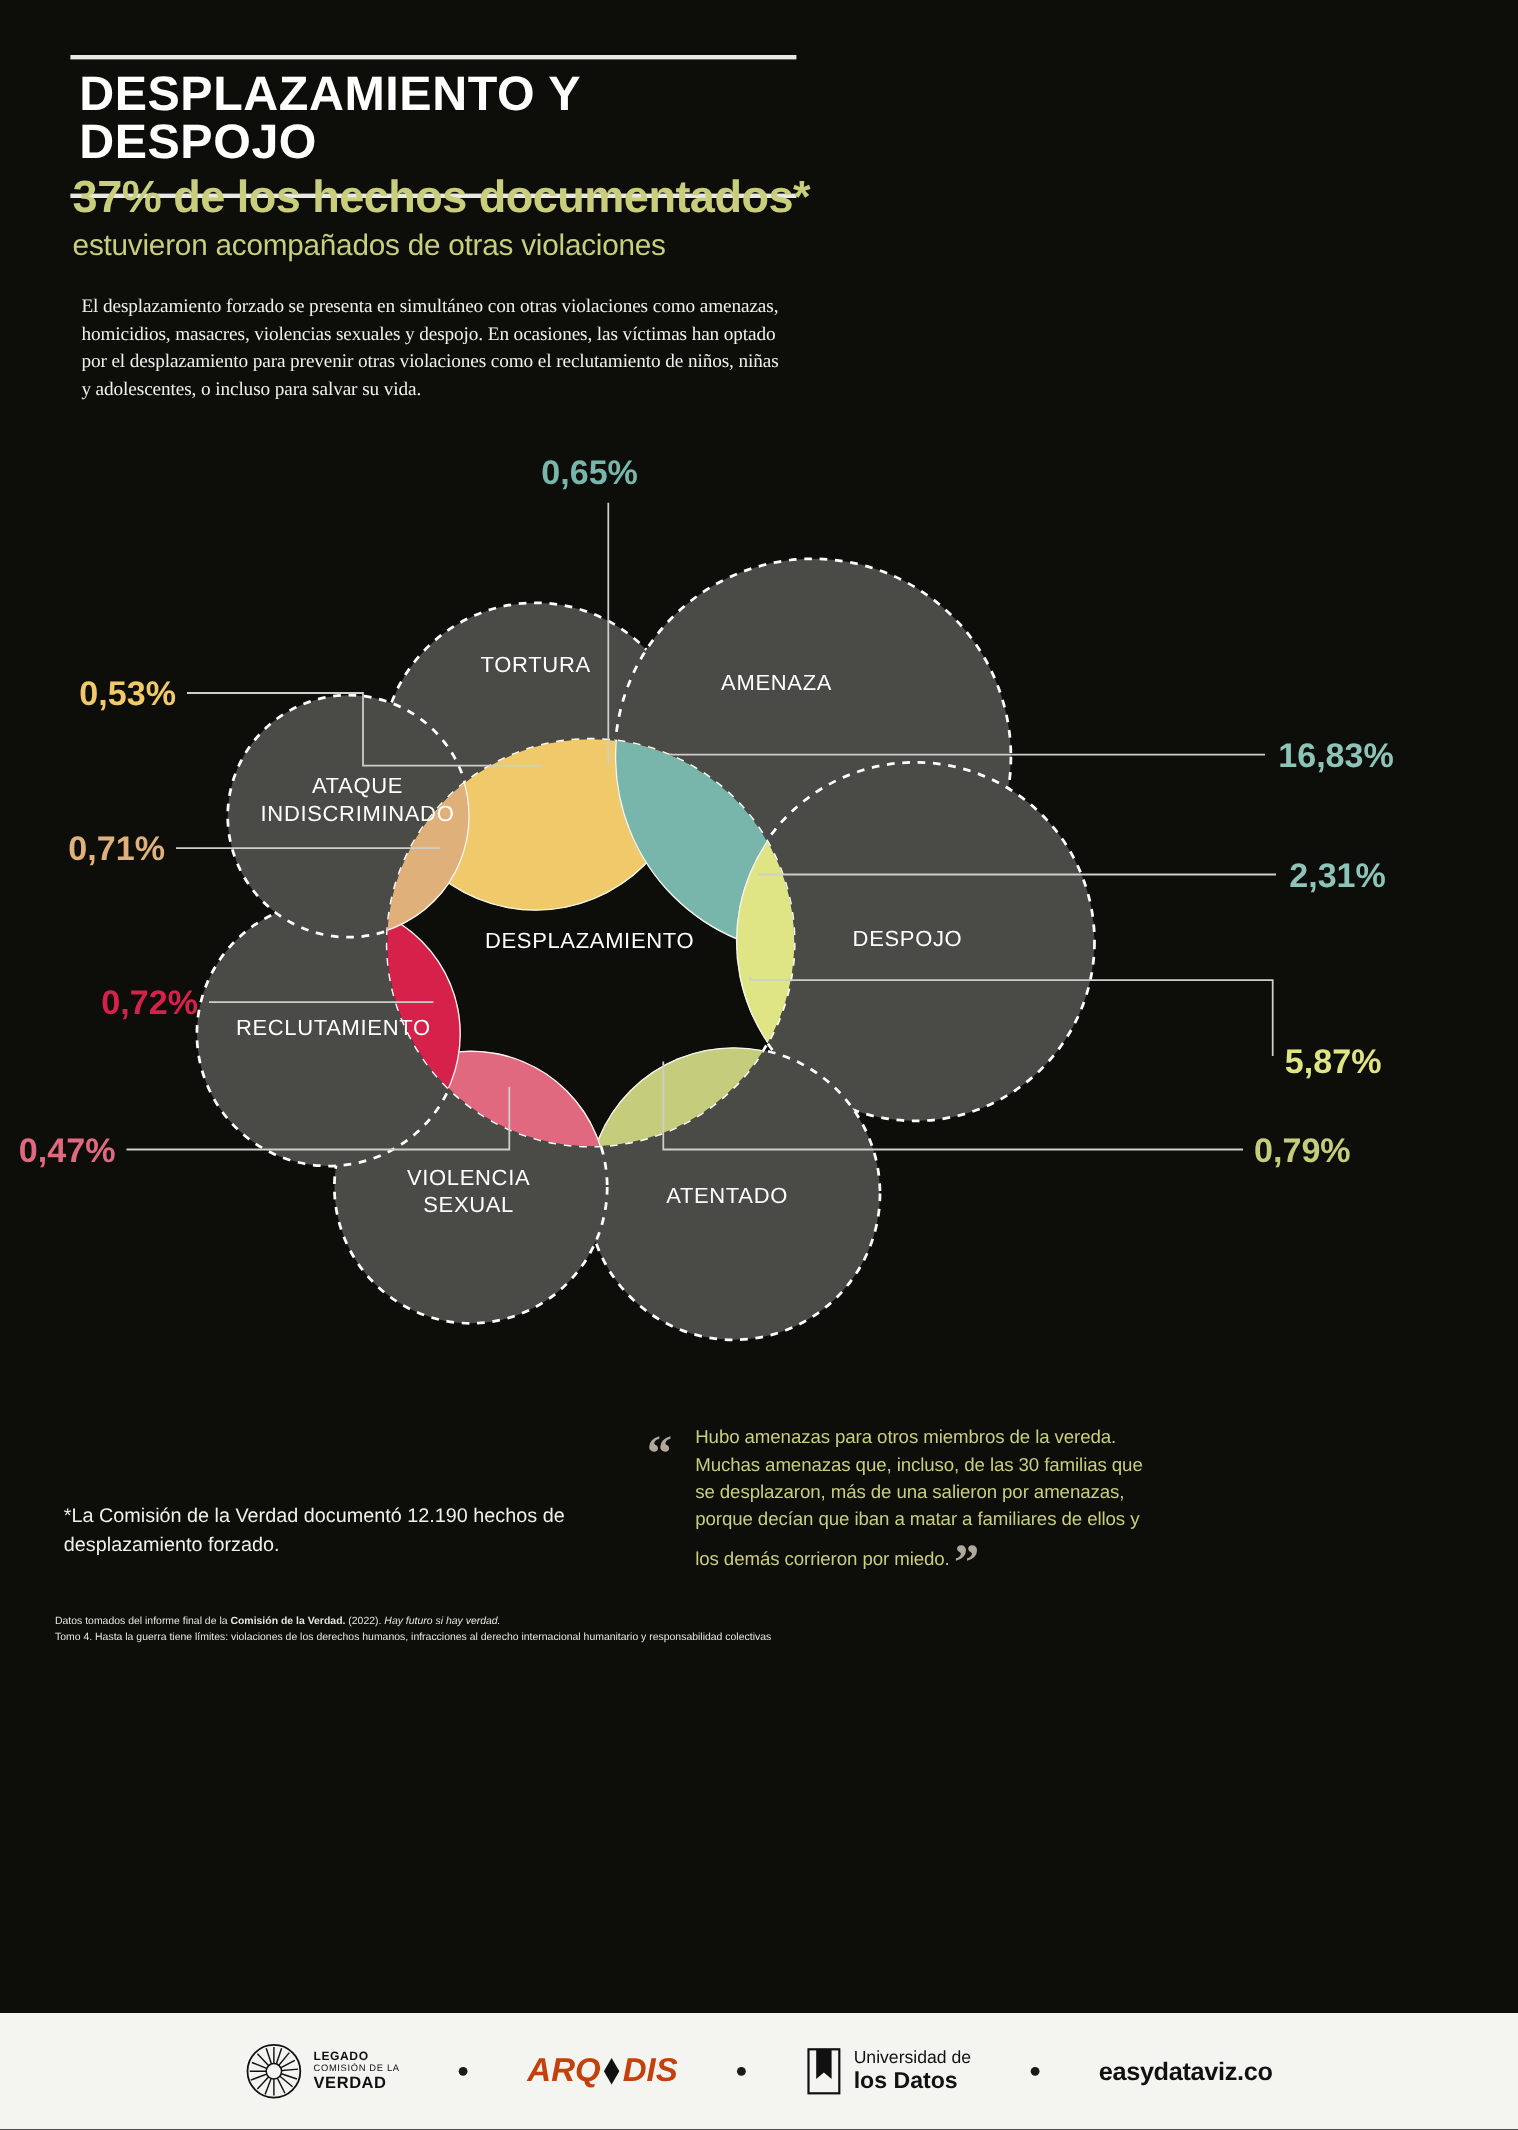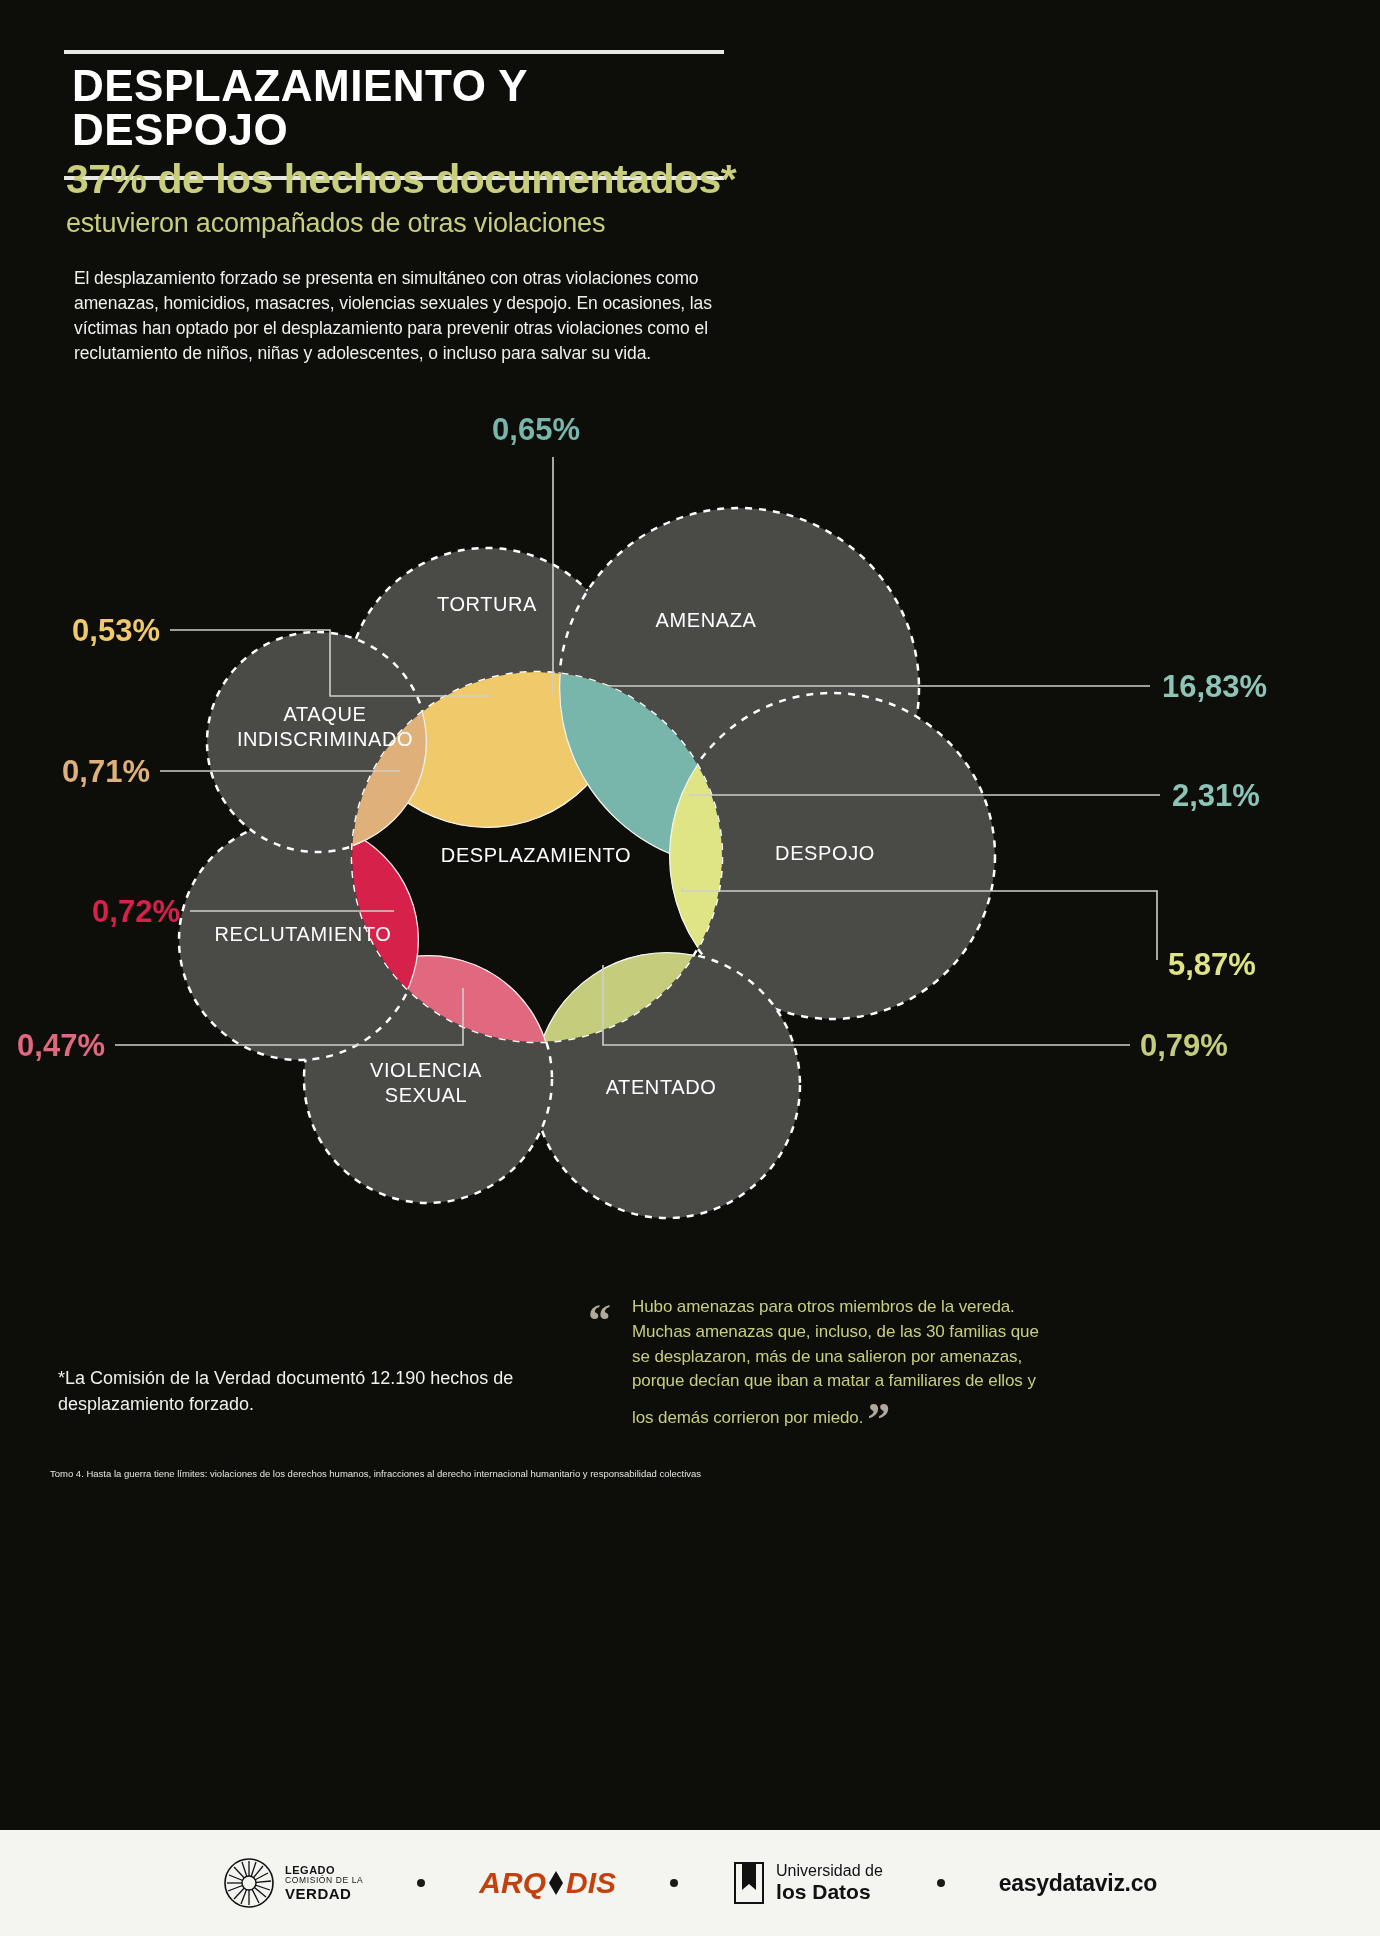--- a/index.html
+++ b/index.html
@@ -22,21 +22,21 @@
   #headline {
     position:absolute; left:66px; top:156px;
     font-size:41px; font-weight:bold; color:#c9ce7c; letter-spacing:-0.5px;
   }
   #subheadline {
     position:absolute; left:66px; top:208px;
     font-size:27px; font-weight:normal; color:#c9ce7c; letter-spacing:-0.2px;
   }
   #intro {
     position:absolute; left:74px; top:266px; width:640px;
-    font-size:17.5px; line-height:1.42; color:#f0f0ec; letter-spacing:-0.1px;
+    font-size:17.5px; line-height:1.42; color:#f0f0ec; letter-spacing:-0.1px;font-family:Liberation Serif, serif;
   }
 
   
   #chart { position:absolute; left:0; top:395px; width:1380px; height:830px; }
   #chart svg { display:block; }
 
   
   #footnote {
     position:absolute; left:58px; top:1365px; width:460px;
     font-size:18px; line-height:1.45; color:#f0f0ec;
@@ -195,20 +195,21 @@
 </div>
 
 <div id="footnote">*La Comisión de la Verdad documentó 12.190 hechos de desplazamiento forzado.</div>
 
 <div id="quote-block">
   <span id="quote-open" class="qmark">“</span>
   <div id="quote-text"><span>Hubo amenazas para otros miembros de la vereda. Muchas amenazas que, incluso, de las 30 familias que se desplazaron, más de una salieron por amenazas, porque decían que iban a matar a familiares de ellos y los demás corrieron por miedo.</span><span id="quote-close" class="qmark">”</span></div>
 </div>
 
 <div id="source">
+  <div><span>Datos tomados del informe final de la </span><b>Comisión de la Verdad.</b><span> (2022). </span><i>Hay futuro si hay verdad.</i></div>
   <div>Tomo 4. Hasta la guerra tiene límites: violaciones de los derechos humanos, infracciones al derecho internacional humanitario y responsabilidad colectivas</div>
 </div>
 
 <div id="footer">
 
   <div class="fitem">
     <svg width="52" height="52" viewBox="0 0 52 52">
       <circle cx="26" cy="26" r="24" fill="none" stroke="#111" stroke-width="1.6"></circle>
       <g stroke="#111" stroke-width="1.3">
         <line x1="26" y1="26" x2="26" y2="4"></line>

